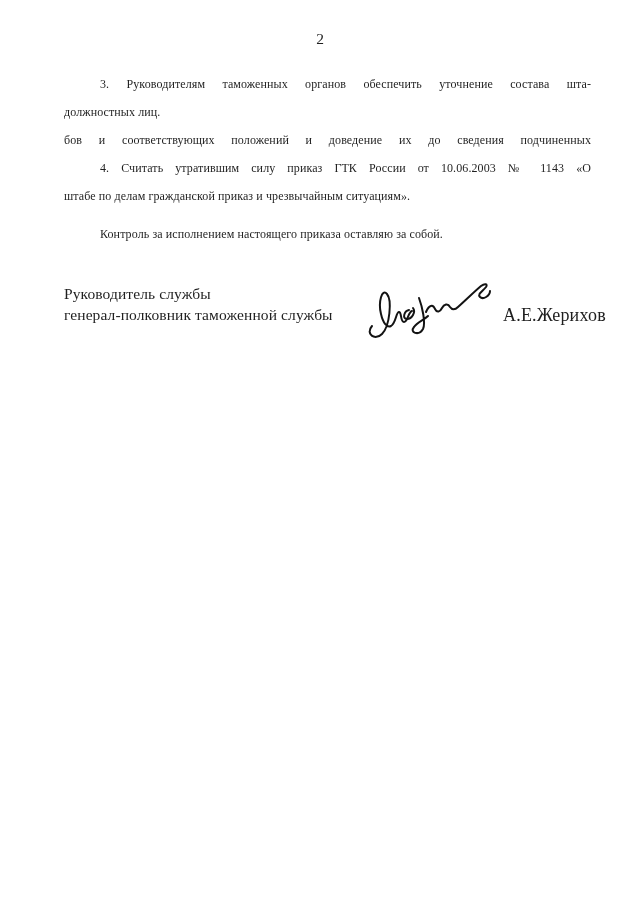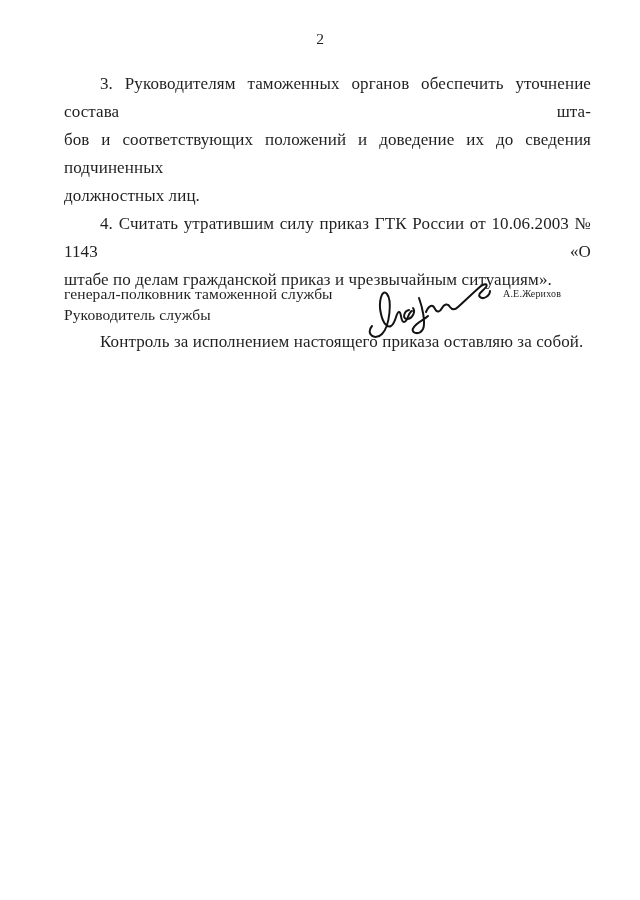--- a/index.html
+++ b/index.html
@@ -22,90 +22,90 @@
     left: 0;
     width: 100%;
     text-align: center;
     font-size: 15.5px;
   }
   .text-block {
     position: absolute;
     left: 64px;
     top: 70px;
     width: 527px;
-    font-size: 17px;
+    font-size: 12px;
     line-height: 28px;
     letter-spacing: 0.1px;
   }
   .line {
     display: block;
     white-space: nowrap;
   }
   .line.justified {
     white-space: normal;
     text-align: justify;
     text-align-last: justify;
   }
   .line.first {
     text-indent: 36px;
   }
   .control-par {
-    margin-top: 34px;
+    margin-top: 10px;
     text-indent: 36px;
   }
   .sign-block {
     position: absolute;
     left: 64px;
     top: 283px;
     font-size: 15.5px;
     line-height: 21px;
     letter-spacing: 0.1px;
   }
   .signature-svg {
     position: absolute;
     left: 363px;
     top: 274px;
     width: 132px;
     height: 68px;
   }
   .signee-name {
     position: absolute;
     left: 503px;
-    top: 288px;
-    font-size: 10px;
+    top: 305px;
+    font-size: 18px;
     letter-spacing: 0.2px;
   }
 </style>
 </head>
 <body>
 
 <div class="page">
 
   <div class="page-number">2</div>
 
   <div class="text-block">
 
     <div>
       <span class="line justified first">3. Руководителям таможенных органов обеспечить уточнение состава шта-</span>
+      <span class="line">должностных лиц.</span>
       <span class="line justified">бов и соответствующих положений и доведение их до сведения подчиненных</span>
-      <span class="line">должностных лиц.</span>
     </div>
 
     <div>
       <span class="line justified first">4. Считать утратившим силу приказ ГТК России от 10.06.2003 № 1143 «О</span>
       <span class="line">штабе по делам гражданской приказ и чрезвычайным ситуациям».</span>
     </div>
 
     <div class="control-par">Контроль за исполнением настоящего приказа оставляю за собой.</div>
 
   </div>
 
   <div class="sign-block">
+    <span class="line">Руководитель службы</span>
     <span class="line">генерал-полковник таможенной службы</span>
-    <span class="line">Руководитель службы</span>
   </div>
 
   <svg class="signature-svg" viewBox="0 0 132 68" fill="none" stroke="#131313" stroke-width="2" stroke-linecap="round" stroke-linejoin="round">
     <path d="M 9,52 c -7,8 3,15 10,8 c 8,-8 10,-34 5,-40 c -5,-6 -9,8 -6,20 c 2,9 6,14 10,12 c 5,-3 5,-14 8,-14 c 3,0 1,10 5,10 c 4,0 4,-10 8,-11"></path>
     <path d="M 46,36 c -5,1 -7,9 -2,9 c 5,0 9,-7 6,-11"></path>
     <path d="M 56,24 c 3,8 7,25 4,31 c -4,7 -14,4 -9,-2 c 3,-5 10,-7 14,-11"></path>
     <path d="M 63,38 c 3,-7 7,-8 9,-3 c 2,4 5,3 7,-1 c 2,-4 6,-5 8,-1 c 2,3 5,3 8,0 c 10,-9 17,-16 23,-21 c 4,-3 7,-2 5,1 c -3,4 -9,7 -6,10 c 3,3 10,-1 10,-6"></path>
   </svg>
 
   <div class="signee-name">А.Е.Жерихов</div>

